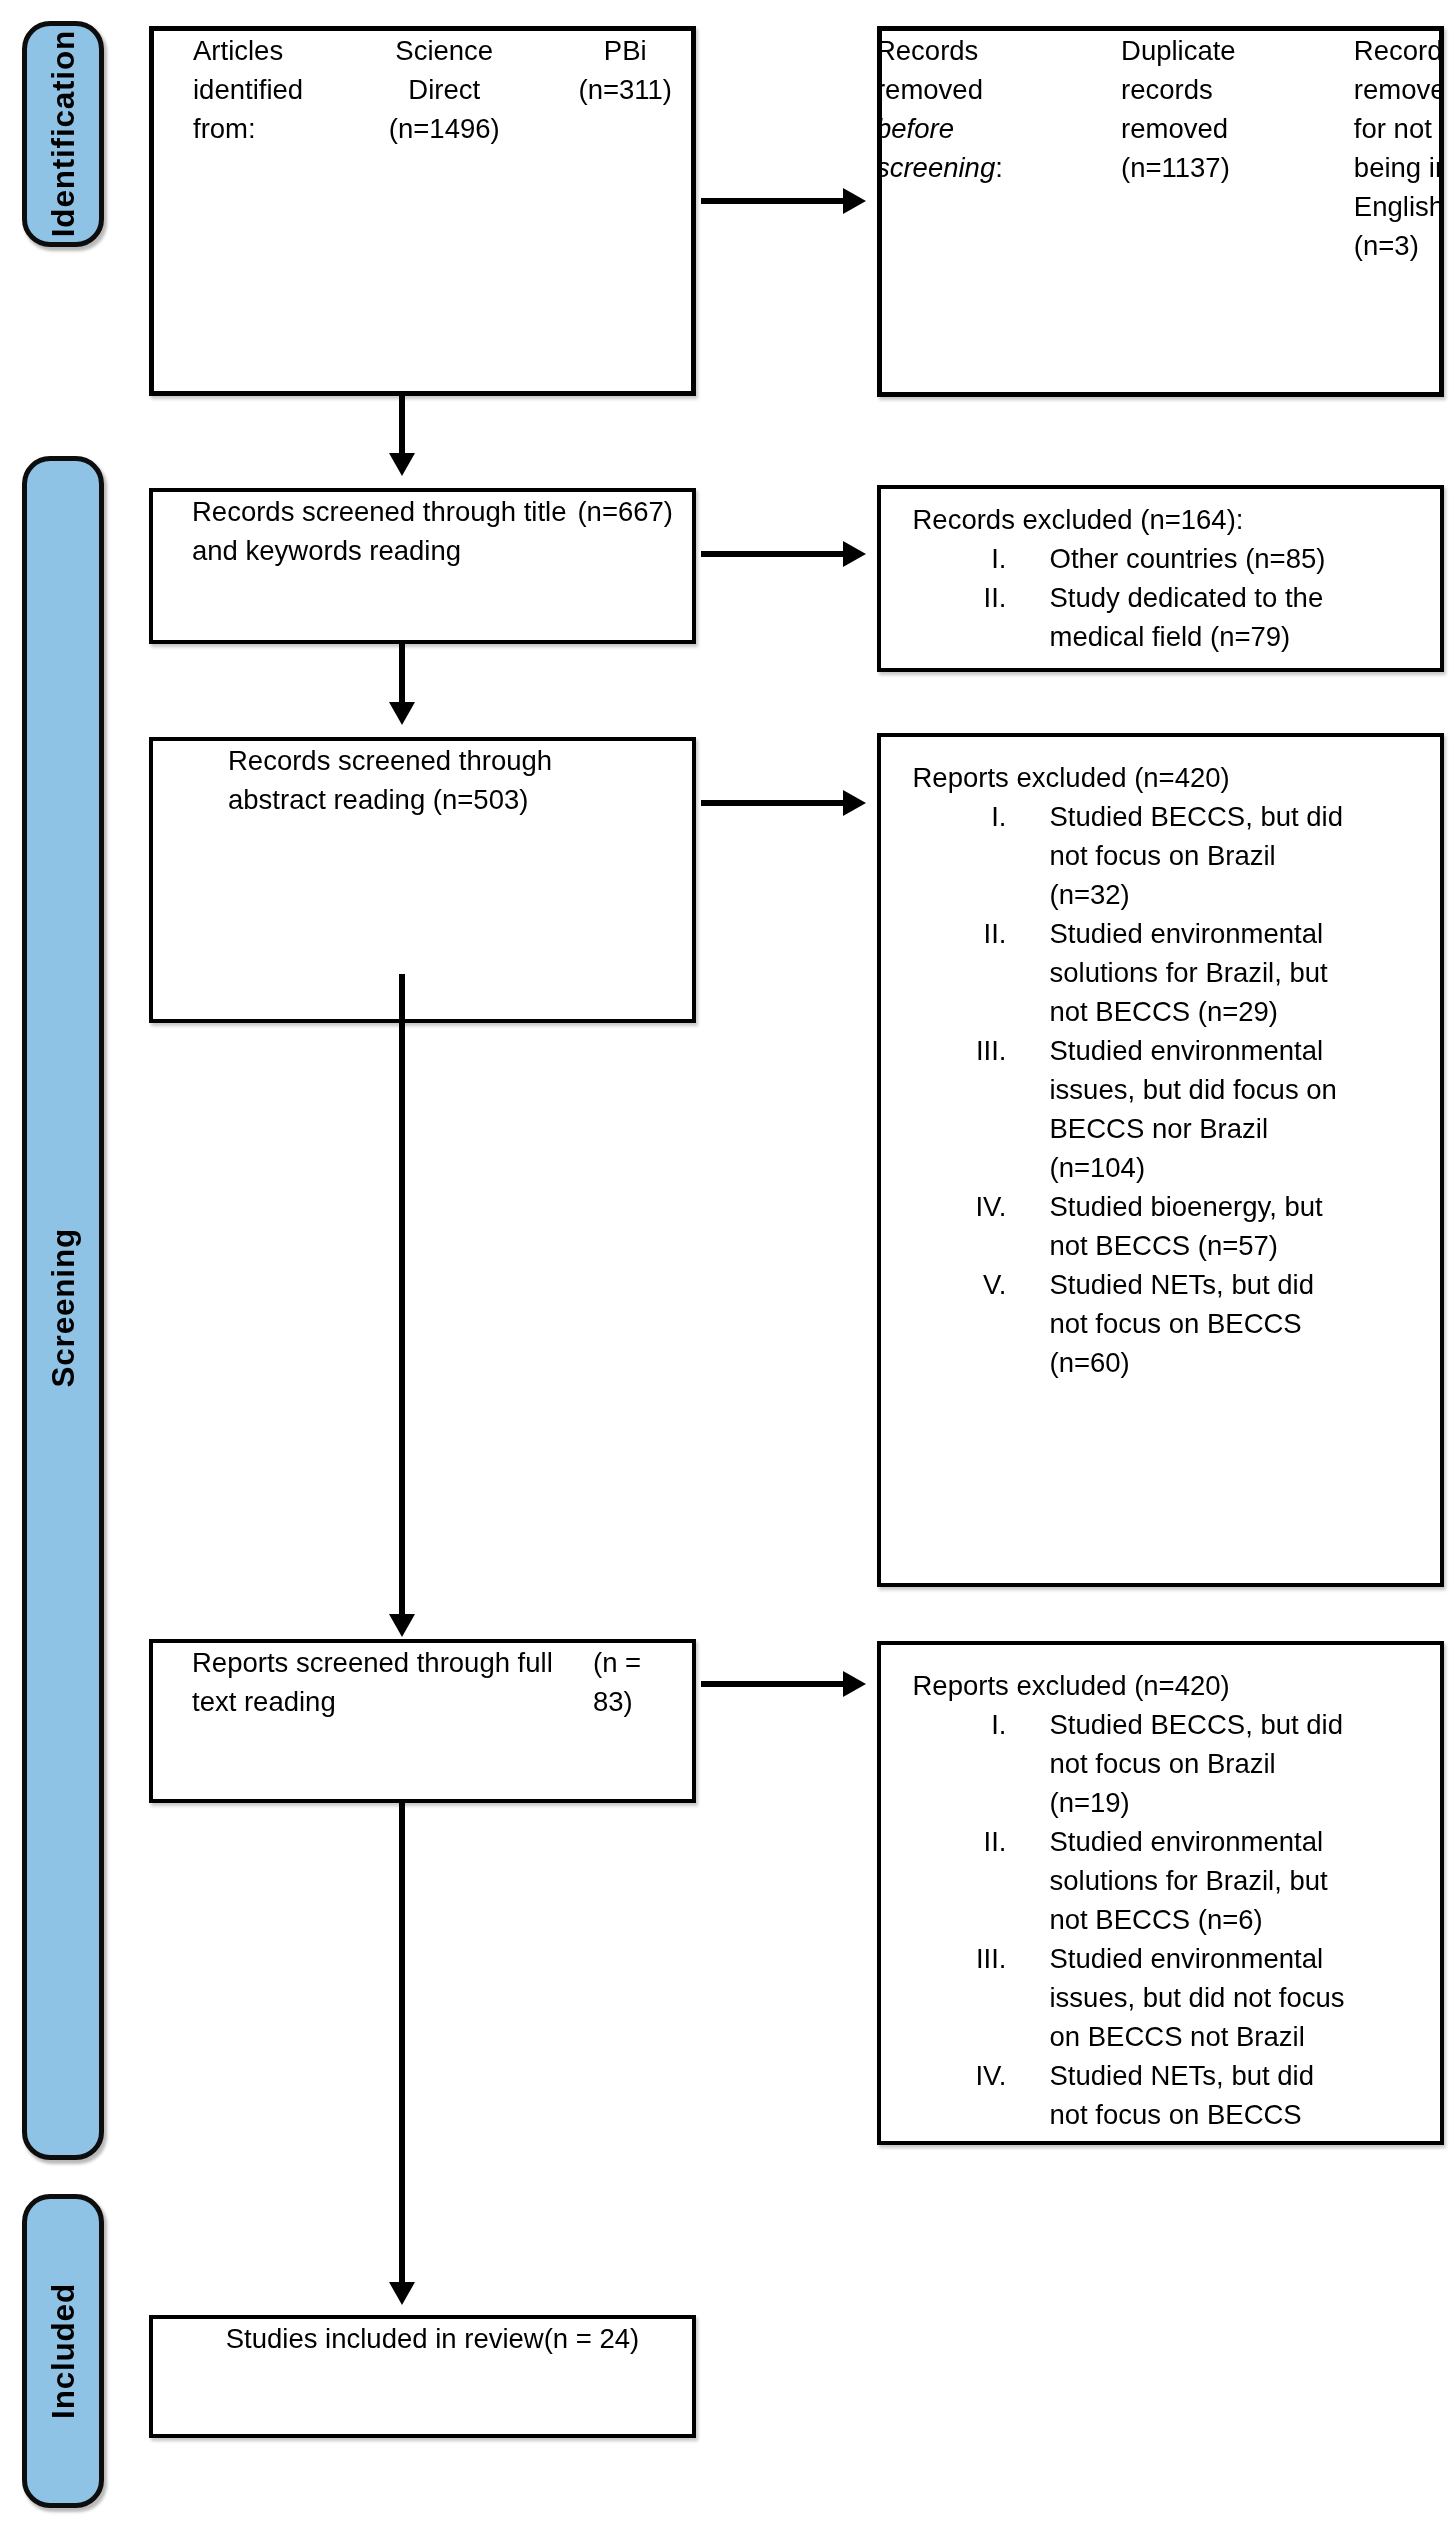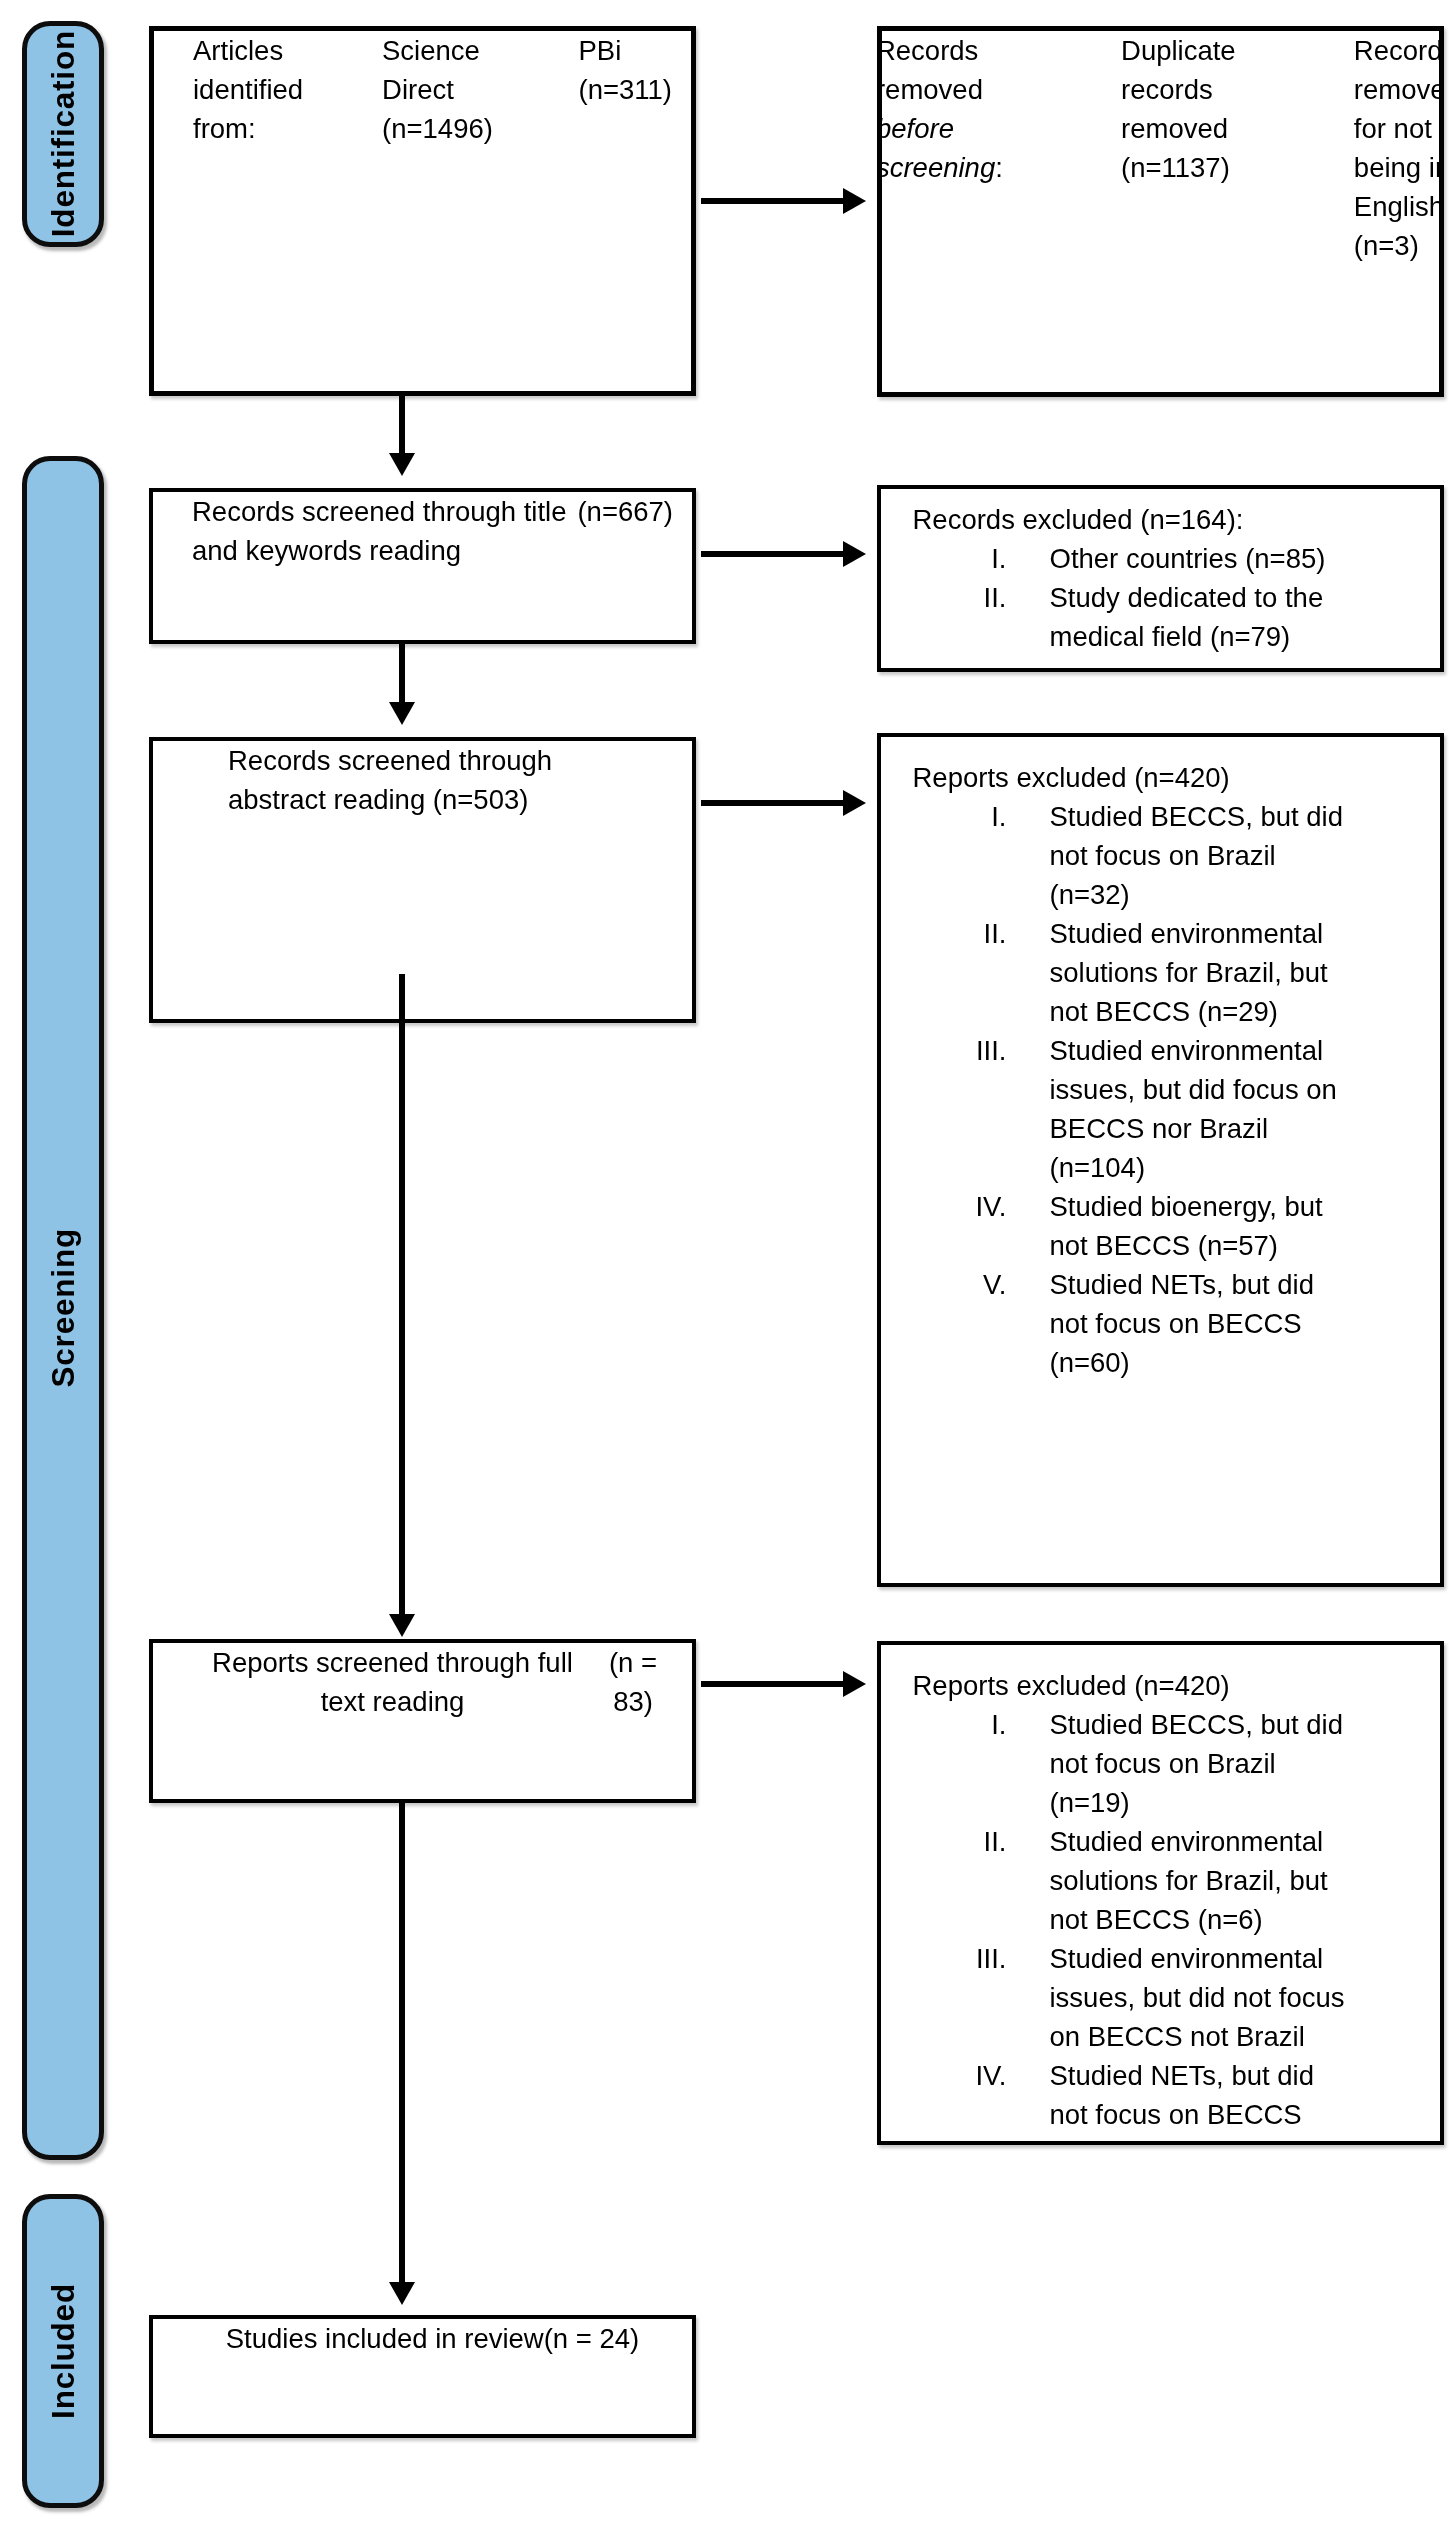--- a/index.html
+++ b/index.html
@@ -51,21 +51,21 @@
   .box.thick { border-width: 5.5px; }
   .left-col  { left: 149px;  width: 547px; }
   .right-col { left: 877px; width: 567px; }
   .vcenter { display: flex; justify-content: center; }
 
   .pad-main  { padding-left: 39px; padding-right: 19px; }
   .pad-side  { padding-left: 31.5px; padding-right: 15.7px; }
 
   .main-text   { max-width: 409px; }
   .main-text-narrow { max-width: 401px; }
-  .sub-item    { margin-left: 72px; }
+  .sub-item    { margin-left: 72px; text-align: center; }
   .side-title  { max-width: 511px; }
   .side-title-wrap { max-width: 393px; }
   .side-sub    { margin-left: 71px; max-width: 370px; }
   .em { font-style: italic; }
 
   .top-pad-14 { padding-top: 11px; }
   .top-pad-16 { padding-top: 21px; }
 
   
   .rrow {
@@ -172,21 +172,21 @@
     <div class="rrow pad-side">
       <span class="rnum">IV.</span>
       <span>Studied bioenergy, but not BECCS (n=57)</span>
     </div>
     <div class="rrow pad-side">
       <span class="rnum">V.</span>
       <span>Studied NETs, but did not focus on BECCS (n=60)</span>
     </div>
   </div>
 
-  <div class="box left-col vcenter pad-main" style="top:1639px; height:164px;text-align:center;">
+  <div class="box left-col vcenter pad-main" style="top:1639px; height:164px;">
     <div class="main-text-narrow">Reports screened through full text reading</div>
     <div class="main-text-narrow">(n = 83)</div>
   </div>
 
   <div class="box right-col top-pad-16" style="top:1641px; height:504px;">
     <div class="pad-side side-title">Reports excluded (n=420)</div>
     <div class="rrow pad-side">
       <span class="rnum">I.</span>
       <span>Studied BECCS, but did not focus on Brazil (n=19)</span>
     </div>

